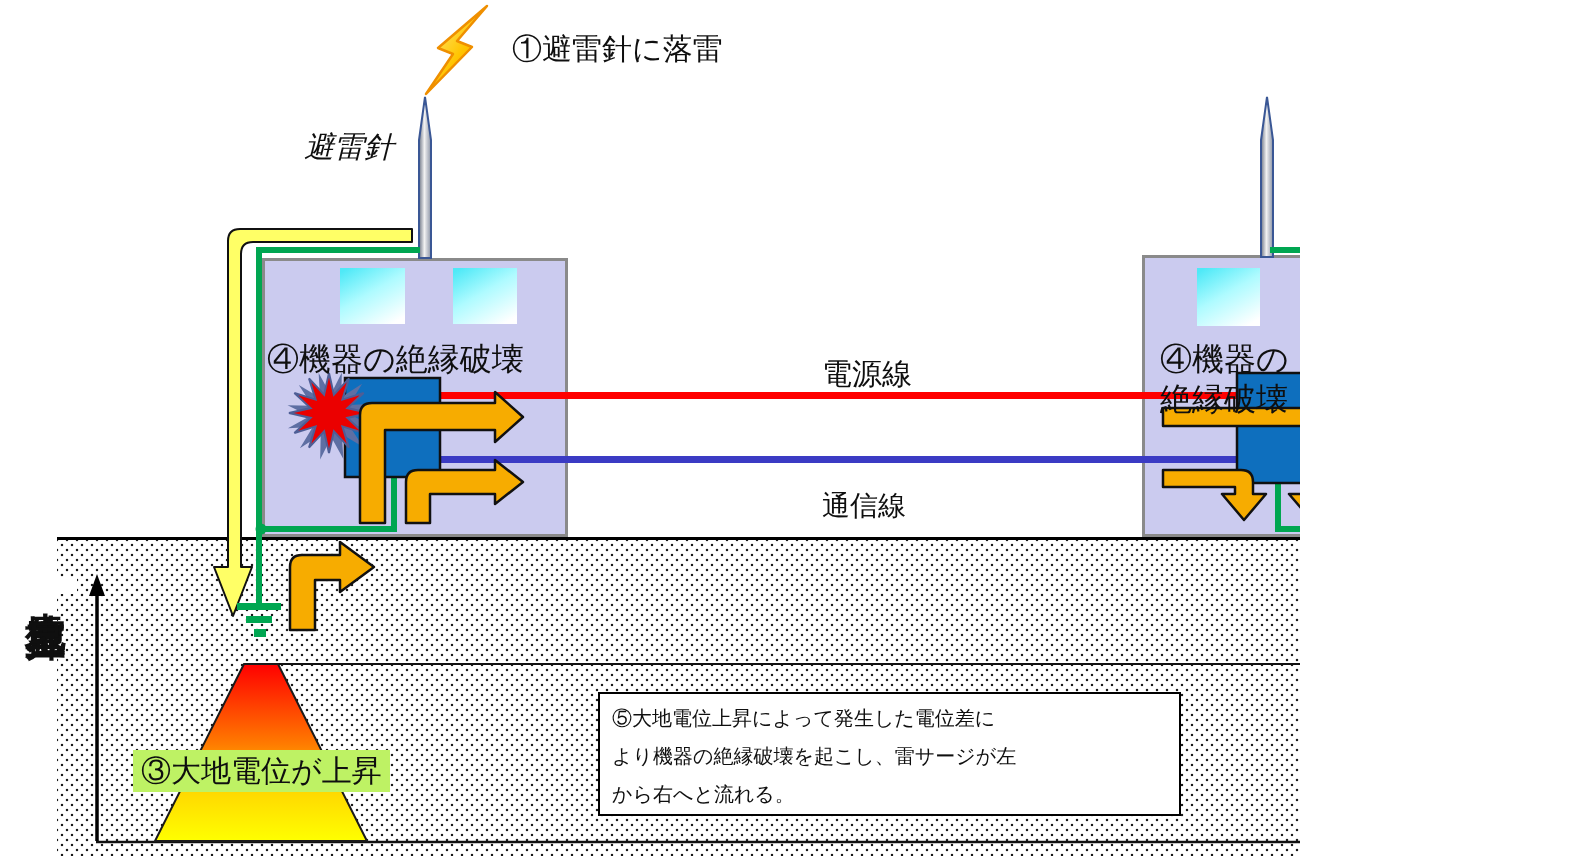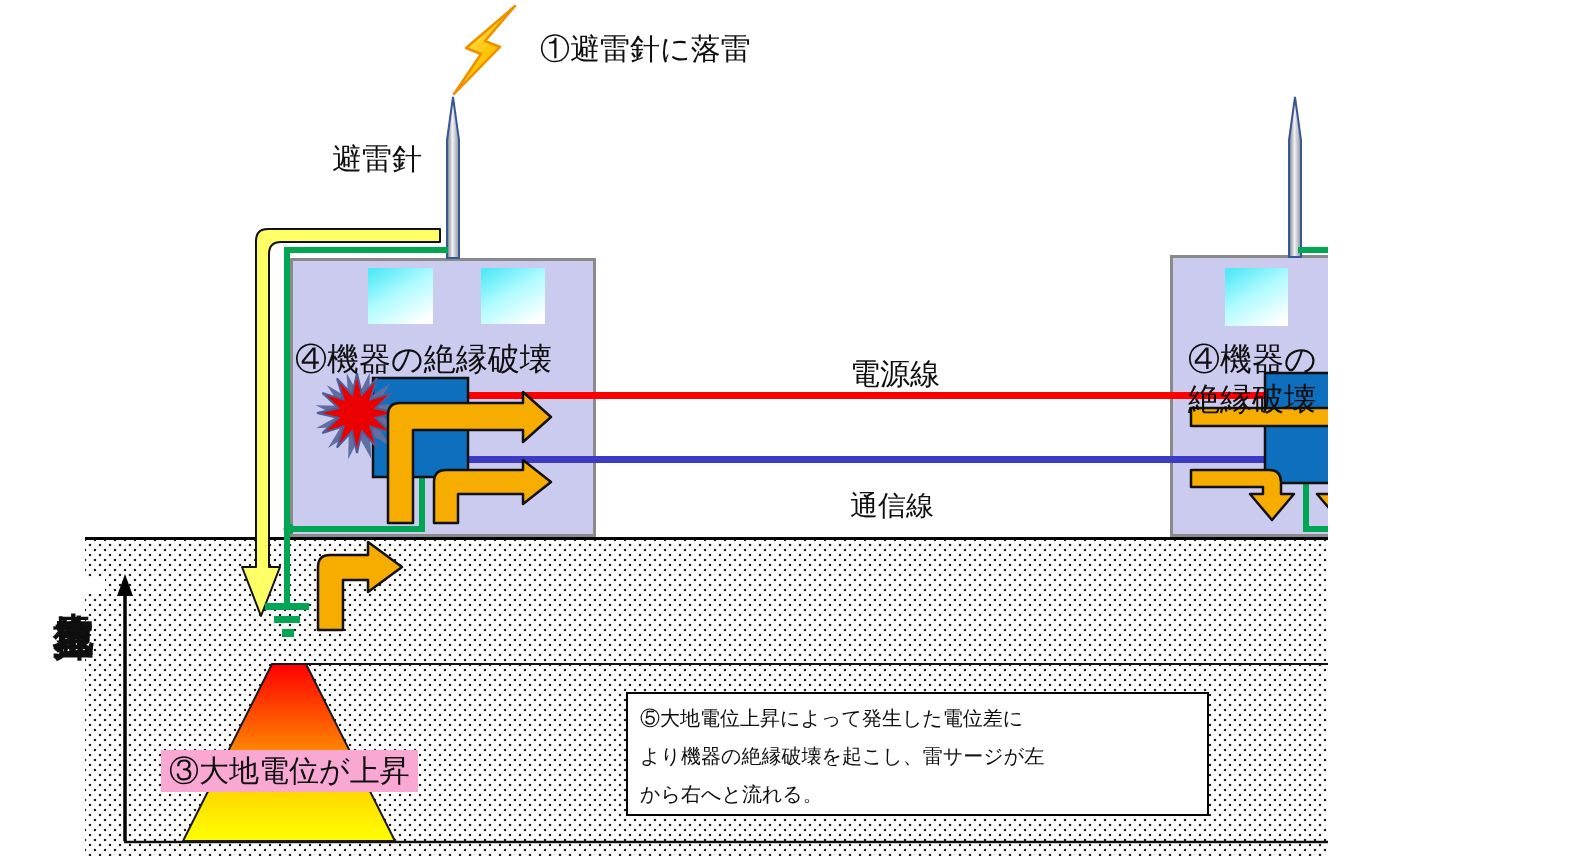--- a/index.html
+++ b/index.html
@@ -1,21 +1,20 @@
 <!DOCTYPE html>
 <html><head>
 <meta charset="utf-8">
 <style>
   html,body{margin:0;padding:0;background:#ffffff;}
   #canvas{
     position:relative;width:1300px;height:856px;overflow:hidden;
     background:#ffffff;
     font-family:"Liberation Sans", sans-serif;
     color:#0f0f0f;
-    margin-left:28px;
   }
   .abs{position:absolute;}
   
   #ground{
     left:57px;top:537px;width:1515px;height:319px;
     background-color:#ffffff;
     background-image:
       radial-gradient(circle,#1a1a1a 1.4px,transparent 1.6px),
       radial-gradient(circle,#1a1a1a 1.4px,transparent 1.6px);
     background-size:10px 10px;
@@ -26,27 +25,27 @@
   .building{
     background:#cbcbef;
     border:3px solid #8a8a8a;
     box-sizing:border-box;
   }
   .window{
     background:linear-gradient(150deg,#4fe9f7 5%,#aefbff 45%,#ffffff 92%);
   }
   .lbl{white-space:pre-line;line-height:1.25;}
   #lbl-strike{left:512px;top:30px;font-size:30px;}
-  #lbl-rod{left:304px;top:140px;font-size:30px;}
+  #lbl-rod{left:304px;top:128px;font-size:30px;font-style:italic;}
   #lbl-current{left:16px;top:306px;font-size:29px;line-height:37px;}
   #lbl-insul-left{left:267px;top:339px;font-size:32px;}
   #lbl-insul-right{left:1160px;top:339px;font-size:32px;}
   #lbl-power{left:822px;top:355px;font-size:30px;}
   #lbl-comm{left:822px;top:488px;font-size:28px;}
-  #lbl-rise{left:133px;top:750px;font-size:30px;background:#f9a8d4;padding:2px 8px;text-align:center;}
+  #lbl-rise{left:133px;top:750px;font-size:30px;background:#bef264;padding:2px 8px;text-align:center;}
   #note-box{
     left:598px;top:692px;width:583px;height:124px;
     background:#ffffff;border:2px solid #000;box-sizing:border-box;
     font-size:20px;line-height:38px;padding:5px 12px;
   }
   #lbl-axis-left{
     left:16px;top:578px;font-size:40px;font-weight:bold;
     writing-mode:vertical-rl;text-orientation:upright;
     background:#ffffff;padding:2px 3px;letter-spacing:2px;
   }

